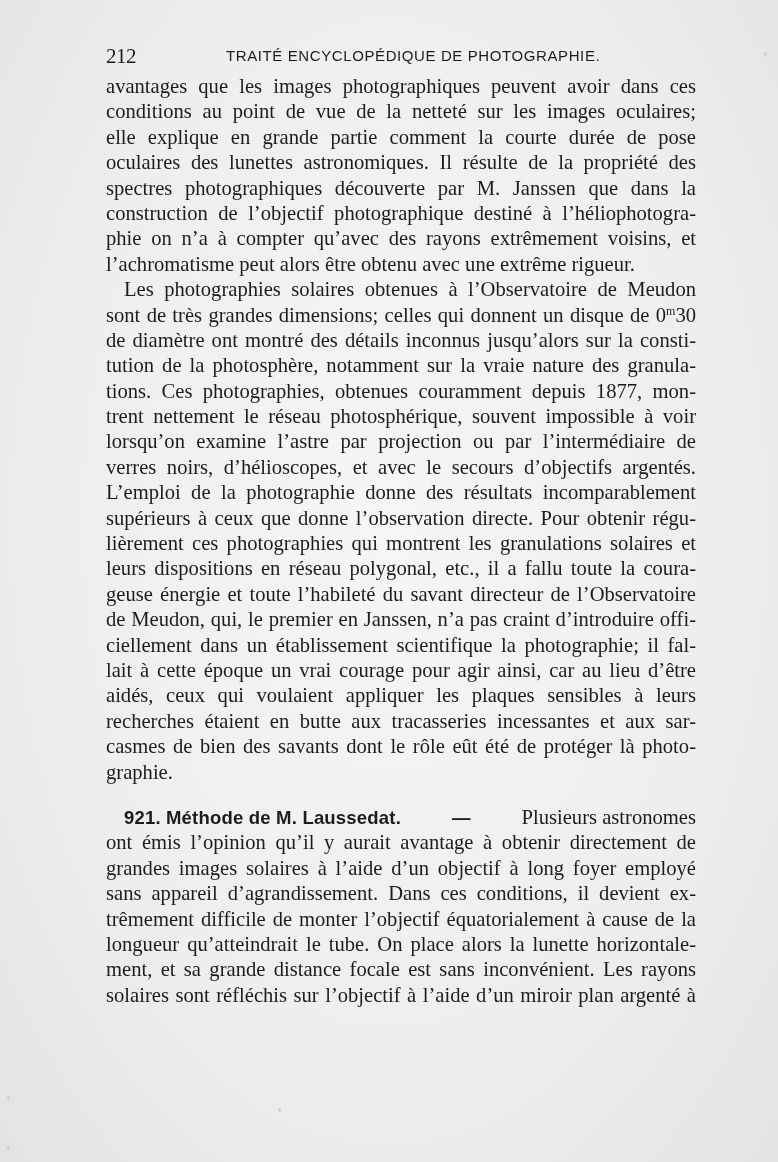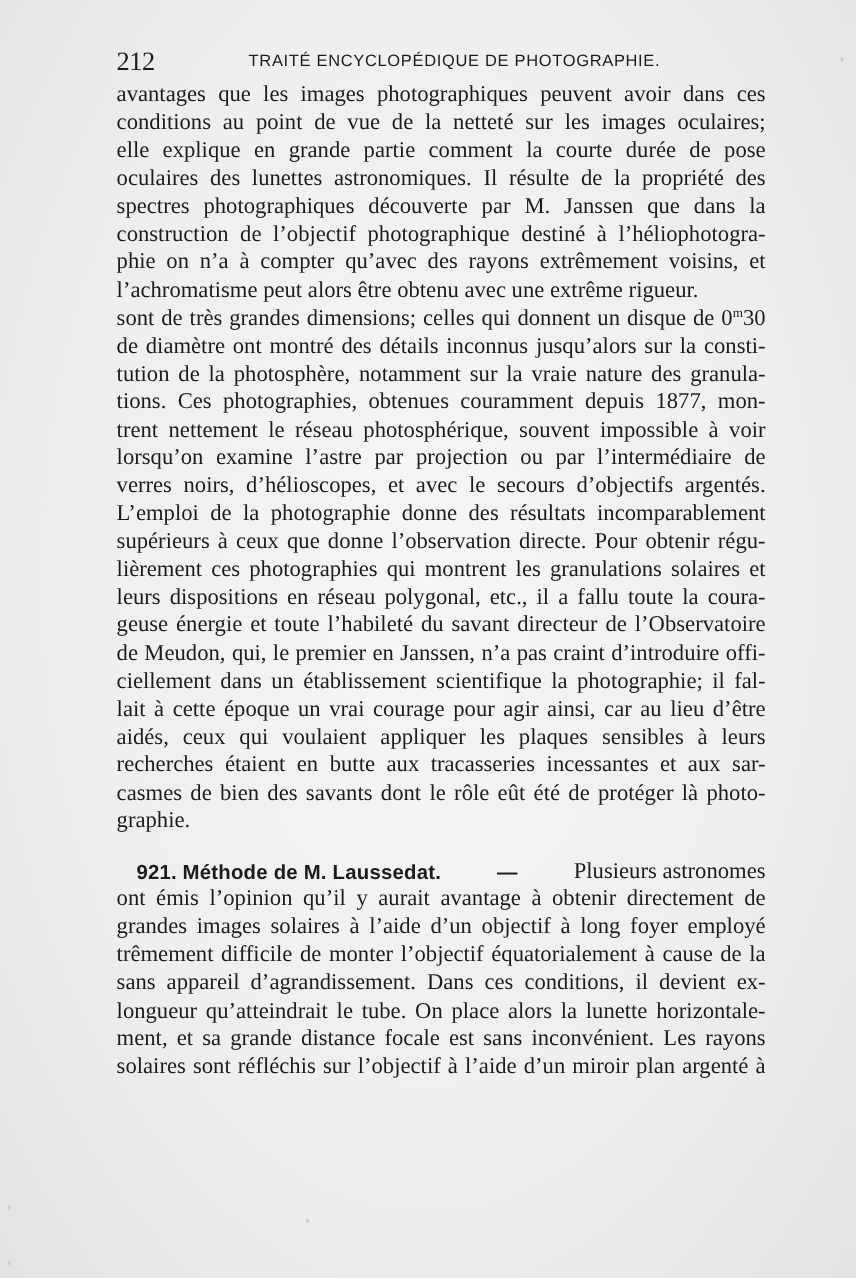--- a/index.html
+++ b/index.html
@@ -28,21 +28,21 @@
       top: 44px;
       left: 106px;
       width: 590px;
       height: 24px;
     }
     .page-number {
       position: absolute;
       left: 0;
       top: 0;
       font-family: "Liberation Serif", serif;
-      font-size: 24px;
+      font-size: 21px;
       letter-spacing: -0.5px;
     }
     .running-title {
       position: absolute;
       left: 120px;
       top: 3px;
       font-family: Liberation Sans, sans-serif;
       font-size: 15px;
       letter-spacing: 0.6px;
     }
@@ -118,20 +118,21 @@
       <span class="line">conditions au point de vue de la netteté sur les images oculaires;</span>
       <span class="line">elle explique en grande partie comment la courte durée de pose</span>
       <span class="line">oculaires des lunettes astronomiques. Il résulte de la propriété des</span>
       <span class="line">spectres photographiques découverte par M. Janssen que dans la</span>
       <span class="line">construction de l’objectif photographique destiné à l’héliophotogra-</span>
       <span class="line">phie on n’a à compter qu’avec des rayons extrêmement voisins, et</span>
       <span class="line last">l’achromatisme peut alors être obtenu avec une extrême rigueur.</span>
     </div>
 
     <div>
+      <span class="line indent">Les photographies solaires obtenues à l’Observatoire de Meudon</span>
       <span class="line"><span>sont de très grandes dimensions; celles qui donnent un disque de 0</span><span class="sup">m</span><span>30</span></span>
       <span class="line">de diamètre ont montré des détails inconnus jusqu’alors sur la consti-</span>
       <span class="line">tution de la photosphère, notamment sur la vraie nature des granula-</span>
       <span class="line">tions. Ces photographies, obtenues couramment depuis 1877, mon-</span>
       <span class="line">trent nettement le réseau photosphérique, souvent impossible à voir</span>
       <span class="line">lorsqu’on examine l’astre par projection ou par l’intermédiaire de</span>
       <span class="line">verres noirs, d’hélioscopes, et avec le secours d’objectifs argentés.</span>
       <span class="line">L’emploi de la photographie donne des résultats incomparablement</span>
       <span class="line">supérieurs à ceux que donne l’observation directe. Pour obtenir régu-</span>
       <span class="line">lièrement ces photographies qui montrent les granulations solaires et</span>
@@ -149,22 +150,22 @@
     <div class="para-gap"></div>
 
     <div>
       <div class="line-wrap" style="padding-left:18px;">
         <span><span class="section-heading">921.</span> <span class="section-heading">Méthode de M. Laussedat.</span></span>
         <span class="section-heading">—</span>
         <span>Plusieurs astronomes</span>
       </div>
       <span class="line">ont émis l’opinion qu’il y aurait avantage à obtenir directement de</span>
       <span class="line">grandes images solaires à l’aide d’un objectif à long foyer employé</span>
+      <span class="line">sans appareil d’agrandissement. Dans ces conditions, il devient ex-</span>
       <span class="line">trêmement difficile de monter l’objectif équatorialement à cause de la</span>
-      <span class="line">sans appareil d’agrandissement. Dans ces conditions, il devient ex-</span>
       <span class="line">longueur qu’atteindrait le tube. On place alors la lunette horizontale-</span>
       <span class="line">ment, et sa grande distance focale est sans inconvénient. Les rayons</span>
       <span class="line">solaires sont réfléchis sur l’objectif à l’aide d’un miroir plan argenté à</span>
     </div>
   </div>
 
   <div class="speck" style="left:764px;top:52px;"></div>
   <div class="speck" style="left:7px;top:1096px;"></div>
   <div class="speck" style="left:278px;top:1108px;"></div>
   <div class="speck" style="left:7px;top:1146px;"></div>

